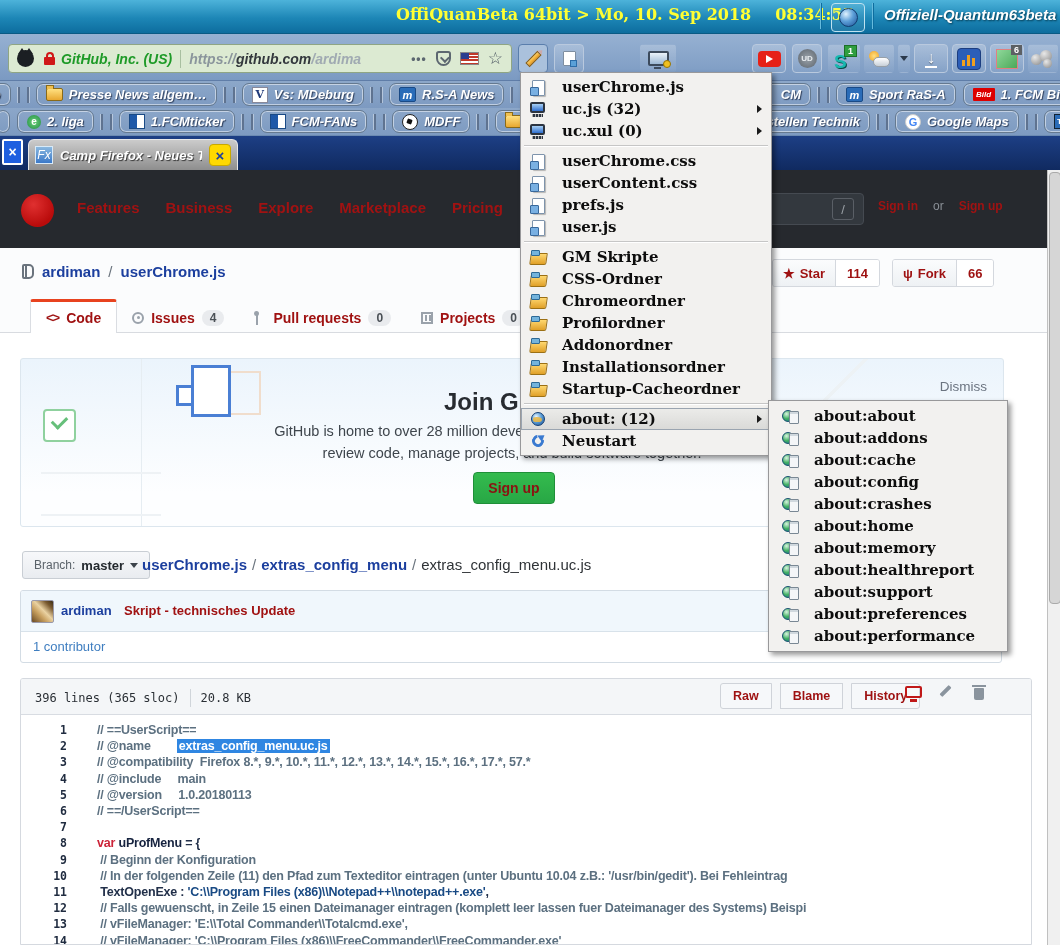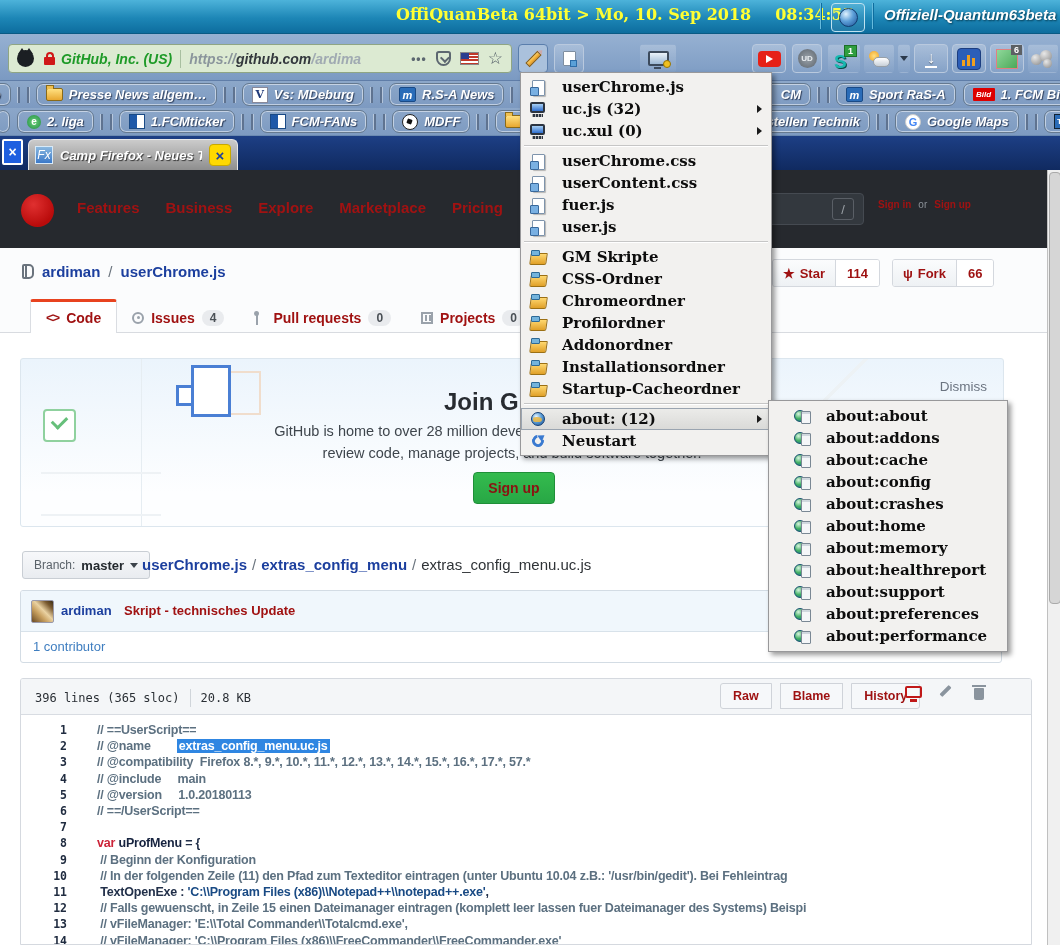--- a/index.html
+++ b/index.html
@@ -151,21 +151,21 @@
   
   .gh-header{position:absolute;left:0;top:170px;width:1060px;height:78px;background:#26292e;}
   .gh-logo{position:absolute;left:21px;top:24px;width:33px;height:33px;border-radius:50%;
     background:radial-gradient(circle at 38% 32%,#e03030,#b90b0b 70%);}
   .gh-nav{position:absolute;left:77px;top:29px;display:flex;gap:26px;}
   .gh-navlink{color:#a01212;font-weight:bold;font-size:15px;white-space:nowrap;}
   .gh-search{position:absolute;left:690px;top:23px;width:172px;height:30px;background:#33383e;
     border:1px solid #454a51;border-radius:4px;}
   .gh-slash{position:absolute;right:9px;top:4px;width:20px;height:20px;border:1px solid #5a5f66;border-radius:3px;
     color:#9aa0a6;font-size:13px;display:flex;align-items:center;justify-content:center;}
-  .gh-auth{position:absolute;left:878px;top:29px;font-size:10px;display:flex;gap:7px;white-space:nowrap;}
+  .gh-auth{position:absolute;left:878px;top:29px;font-size:12px;display:flex;gap:15px;white-space:nowrap;}
   .gh-auth a{color:#a01212;font-weight:bold;} .gh-auth .or{color:#8a9097;}
 
   
   .pagehead{position:absolute;left:0;top:248px;width:1060px;height:85px;background:#fbfcfd;border-bottom:1px solid #d8dbe0;box-sizing:border-box;}
   .repo-line{position:absolute;left:22px;top:15px;display:flex;align-items:center;gap:8px;font-size:15px;}
   .book-ico{width:12px;height:15px;border:2px solid #6a737d;border-radius:2px 5px 5px 2px;position:relative;box-sizing:border-box;}
   .book-ico::after{content:"";position:absolute;left:1px;top:0;bottom:0;width:2px;background:#6a737d;}
   .repo-owner,.repo-name{color:#1c3f9e;font-weight:bold;} .repo-sep{color:#6a737d;}
   .counts{position:absolute;left:772px;top:11px;display:flex;gap:12px;}
   .cnt-group{display:flex;border:1px solid #d4d8de;border-radius:3px;overflow:hidden;height:26px;}
@@ -261,21 +261,21 @@
   
   .ctx-menu{position:absolute;left:520px;top:72px;width:252px;background:#f2f1ef;border:1px solid #98989a;
     box-shadow:3px 3px 5px rgba(0,0,0,.4);padding:3px 0;box-sizing:border-box;z-index:50;}
   .m-item{display:flex;align-items:center;height:22px;padding:0 6px 0 9px;position:relative;}
   .m-item .m-lbl{font-family:"DejaVu Serif",serif;font-weight:bold;font-size:15px;color:#0d0d0d;margin-left:15px;white-space:nowrap;}
   .m-item.hl{background:linear-gradient(#ececea,#d9d9d7);outline:1px solid #9aa4b0;outline-offset:-1px;}
   .m-sep{height:1px;background:#c6c6c6;border-bottom:1px solid #fff;margin:3px 3px;}
   .m-arrow{position:absolute;right:9px;top:7px;width:0;height:0;border-top:4px solid transparent;
     border-bottom:4px solid transparent;border-left:5px solid #1a1a1a;}
   .submenu{position:absolute;left:768px;top:400px;width:240px;background:#f2f1ef;border:1px solid #98989a;
-    box-shadow:3px 3px 5px rgba(0,0,0,.4);padding:4px 16px;box-sizing:border-box;z-index:60;}
+    box-shadow:3px 3px 5px rgba(0,0,0,.4);padding:4px 4px;box-sizing:border-box;z-index:60;}
   
   .mi{width:17px;height:17px;flex:none;position:relative;display:inline-block;}
   .mi-doc::before{content:"";position:absolute;left:2px;top:1px;width:11px;height:14px;background:#fff;
     border:1px solid #7e94ac;border-radius:1px;box-shadow:1px 1px 1px rgba(0,0,0,.25);}
   .mi-doc::after{content:"";position:absolute;left:0px;top:8px;width:7px;height:7px;background:#79b0e2;border:1px solid #39699c;border-radius:1px;}
   .mi-screen::before{content:"";position:absolute;left:0;top:1px;width:15px;height:11px;
     background:linear-gradient(#a8d0f4,#2f6fd0);border:2px solid #2c3440;border-radius:2px;box-sizing:border-box;}
   .mi-screen::after{content:"";position:absolute;left:2px;bottom:1px;width:11px;height:3px;background:#2c3440;
     background-image:repeating-linear-gradient(90deg,#aaa 0 1px,#2c3440 1px 3px);}
   .mi-folder::before{content:"";position:absolute;left:0;top:4px;width:15px;height:10px;
@@ -630,21 +630,21 @@
       <div class="m-item">
         <span class="mi mi-doc"></span>
         <span class="m-lbl">userChrome.css</span>
       </div>
       <div class="m-item">
         <span class="mi mi-doc"></span>
         <span class="m-lbl">userContent.css</span>
       </div>
       <div class="m-item">
         <span class="mi mi-doc"></span>
-        <span class="m-lbl">fuer.js</span>
+        <span class="m-lbl">prefs.js</span>
       </div>
       <div class="m-item">
         <span class="mi mi-doc"></span>
         <span class="m-lbl">user.js</span>
       </div>
       <div class="m-sep"></div>
       <div class="m-item">
         <span class="mi mi-folder"></span>
         <span class="m-lbl">GM Skripte</span>
       </div>

